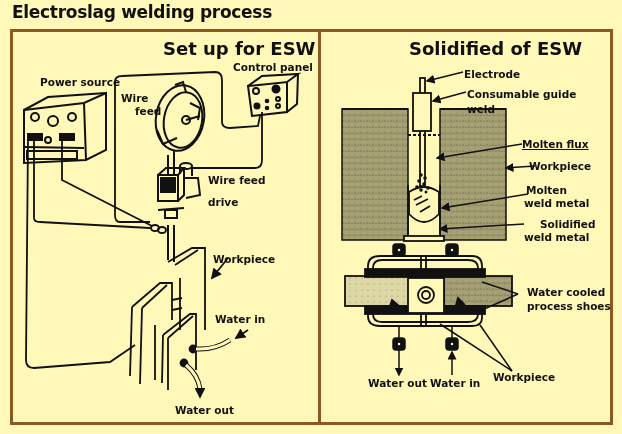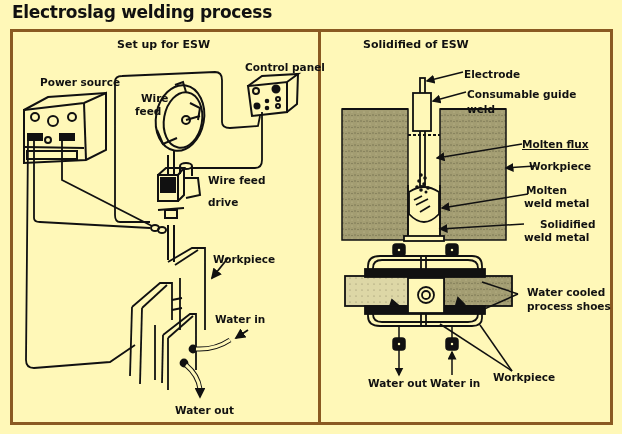--- a/index.html
+++ b/index.html
@@ -3,21 +3,21 @@
 <meta charset="utf-8">
 <style>
   html, body { margin:0; padding:0; }
   body { width:622px; height:434px; background:#fff8b8; position:relative; overflow:hidden;
          font-family:"DejaVu Sans", sans-serif; }
   .title { position:absolute; left:0; width:506px; top:2px; text-align:left;
            font-size:17px; font-weight:bold; color:#111; letter-spacing:-0.3px;margin-left:12px; }
   .frame { position:absolute; left:10px; top:29px; width:603px; height:396px;
            border:3px solid #8a5a22; box-sizing:border-box; }
   .divider { position:absolute; left:318px; top:29px; width:3px; height:396px; background:#8a5a22; }
-  .panel-title { position:absolute; top:38px; font-size:11px; font-weight:bold; color:#111; }
+  .panel-title { position:absolute; top:38px; font-size:18px; font-weight:bold; color:#111;margin-left:46px; }
   .lbl { position:absolute; font-size:10.5px; font-weight:bold; color:#111; line-height:12px; white-space:nowrap; }
   svg.diagram { position:absolute; left:0; top:0; }
 </style>
 </head>
 <body>
 
 <div class="title">Electroslag welding process</div>
 <div class="frame"></div>
 <div class="divider"></div>
 
@@ -199,22 +199,22 @@
     <path d="M518,294 L482,282"></path>
     <path d="M518,294 L482,310"></path>
     <path d="M399,350 L399,375" marker-end="url(#arr)"></path>
     <path d="M452,375 L452,352" marker-end="url(#arr)"></path>
     <path d="M512,371 L440,324"></path>
     <path d="M512,371 L480,325"></path>
   </g>
 </svg>
 
 <div class="lbl" style="left:40px;top:76px;">Power source</div>
-<div class="lbl" style="left:233px;top:61px;margin-left:12px;">Control panel</div>
-<div class="lbl" style="left:141px;top:92px;text-align:center;">Wire</div>
+<div class="lbl" style="left:233px;top:61px;">Control panel</div>
+<div class="lbl" style="left:121px;top:92px;text-align:center;">Wire</div>
 <div class="lbl" style="left:135px;top:105px;">feed</div>
 <div class="lbl" style="left:208px;top:174px;">Wire feed</div>
 <div class="lbl" style="left:208px;top:196px;">drive</div>
 <div class="lbl" style="left:213px;top:253px;">Workpiece</div>
 <div class="lbl" style="left:215px;top:313px;">Water in</div>
 <div class="lbl" style="left:175px;top:404px;">Water out</div>
 
 <div class="lbl" style="left:464px;top:68px;">Electrode</div>
 <div class="lbl" style="left:467px;top:88px;">Consumable guide</div>
 <div class="lbl" style="left:467px;top:103px;">weld</div>

